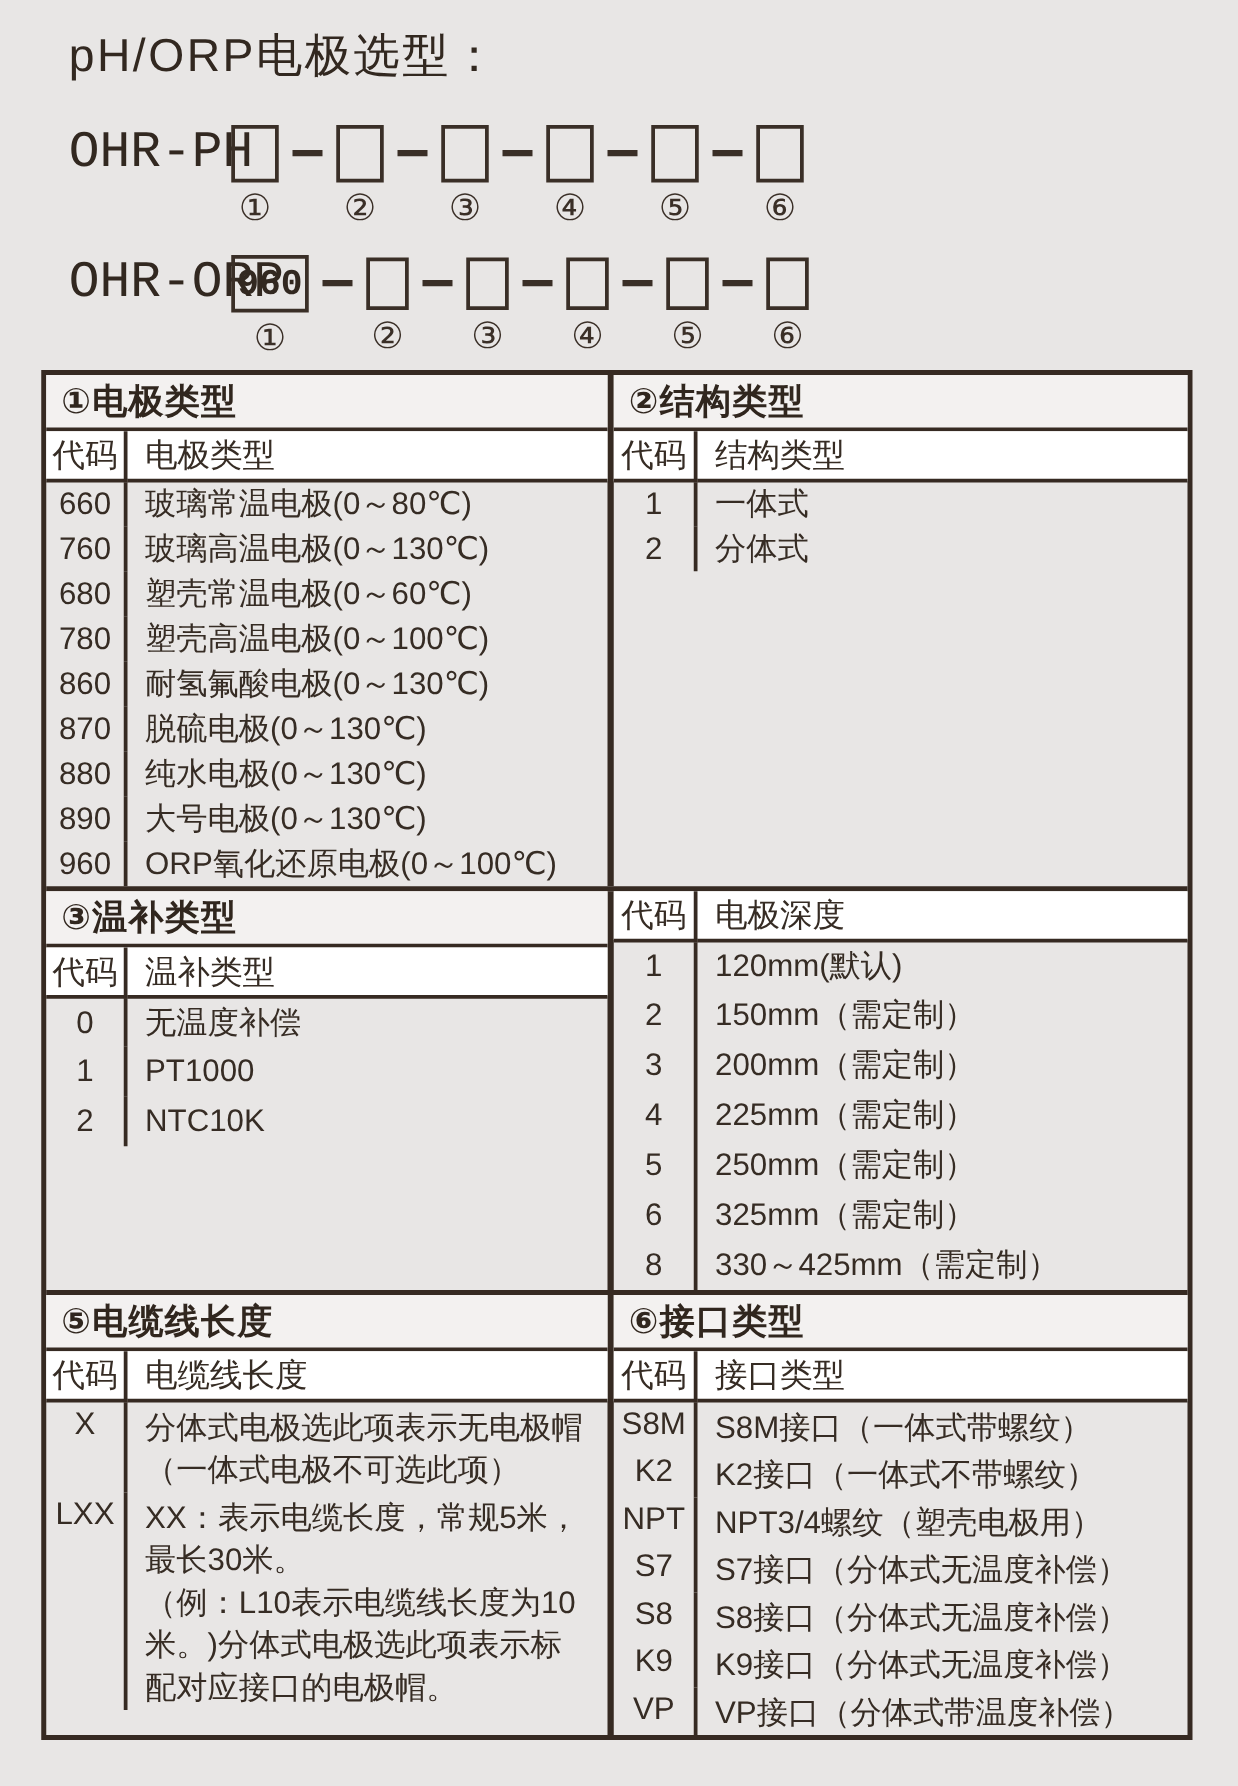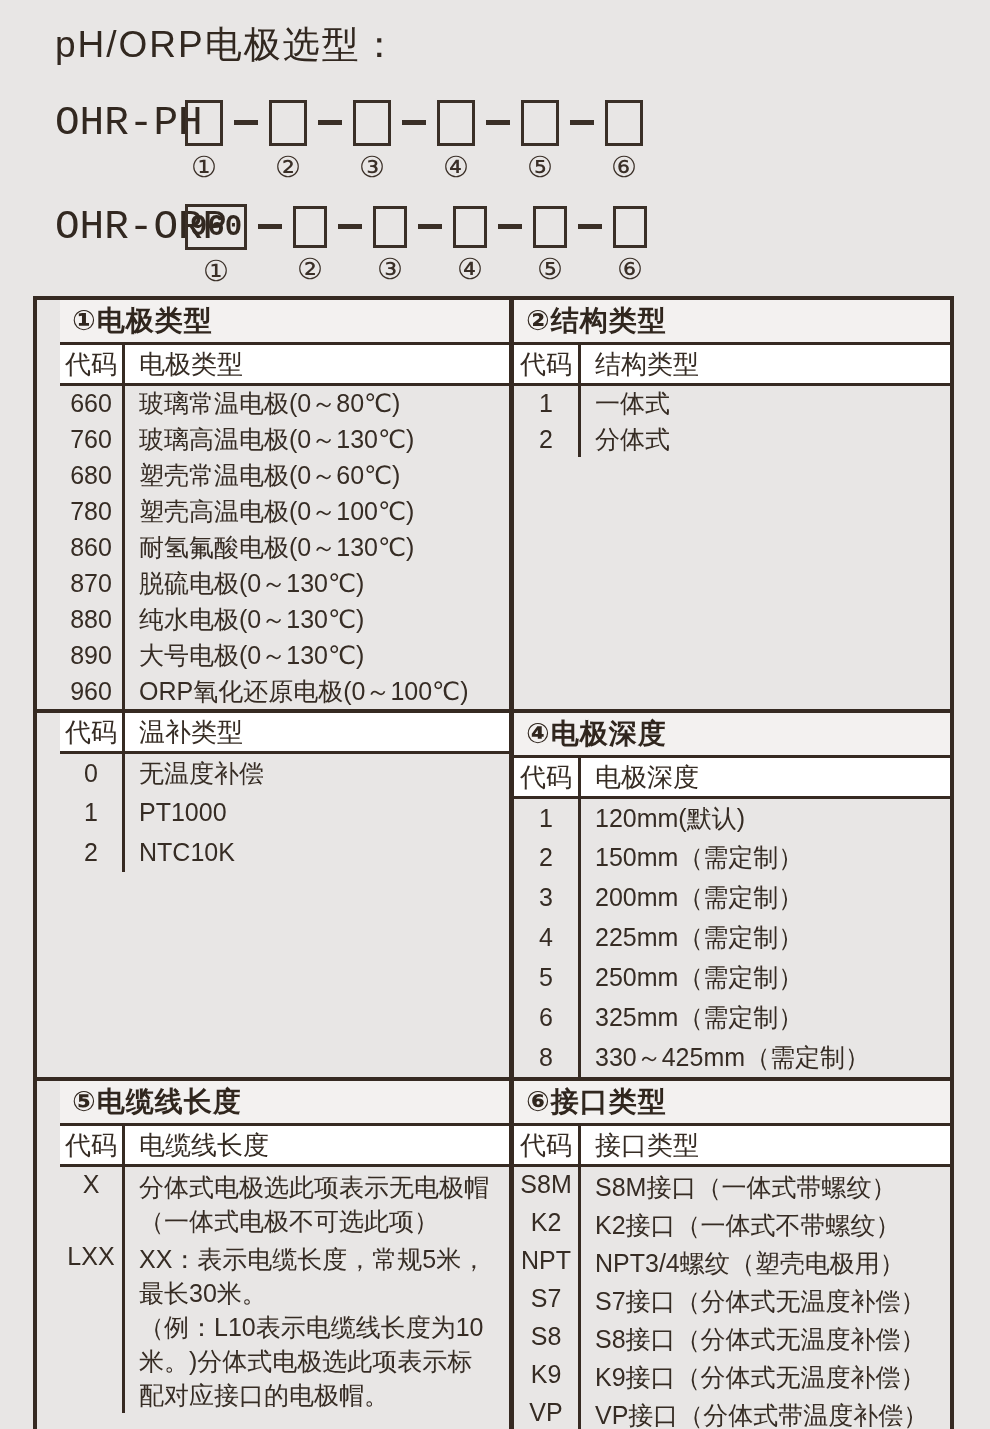--- a/index.html
+++ b/index.html
@@ -45,21 +45,21 @@
     margin:20px 11px 0 11px;flex:none;
   }
 
   
   .grid{
     margin-top:10px;
     border:4px solid #362a22;
     box-sizing:border-box;
     background:#e8e6e5;
   }
-  .band{display:flex;border-bottom:4px solid #362a22;padding-left:23px;}
+  .band{display:flex;border-bottom:4px solid #362a22;}
   .band:last-child{border-bottom:none;}
   .quad{box-sizing:border-box;min-width:0;}
   .quad.left{width:454px;flex:none;border-right:5px solid #362a22;}
   .quad.right{flex:1;}
 
   .q-title{
     padding:6px 12px;font-size:28px;line-height:30px;font-weight:bold;
     letter-spacing:1px;background:#f3f1f0;color:#30261e;
     border-bottom:3px solid #362a22;
   }
@@ -222,20 +222,21 @@
               <tr>
                 <td class="code">2</td>
                 <td class="val">分体式</td>
               </tr>
             </tbody>
           </table>
         </div>
       </div>
       <div class="band">
         <div class="quad left b2">
+          <div class="q-title">③温补类型</div>
           <table class="sel">
             <thead>
               <tr>
                 <th class="code">代码</th>
                 <th class="val">温补类型</th>
               </tr>
             </thead>
             <tbody>
               <tr>
                 <td class="code">0</td>
@@ -246,21 +247,20 @@
                 <td class="val">PT1000</td>
               </tr>
               <tr>
                 <td class="code">2</td>
                 <td class="val">NTC10K</td>
               </tr>
             </tbody>
           </table>
         </div>
         <div class="quad right b2">
-          <div class="q-title">④电极深度</div>
           <table class="sel">
             <thead>
               <tr>
                 <th class="code">代码</th>
                 <th class="val">电极深度</th>
               </tr>
             </thead>
             <tbody>
               <tr>
                 <td class="code">1</td>

